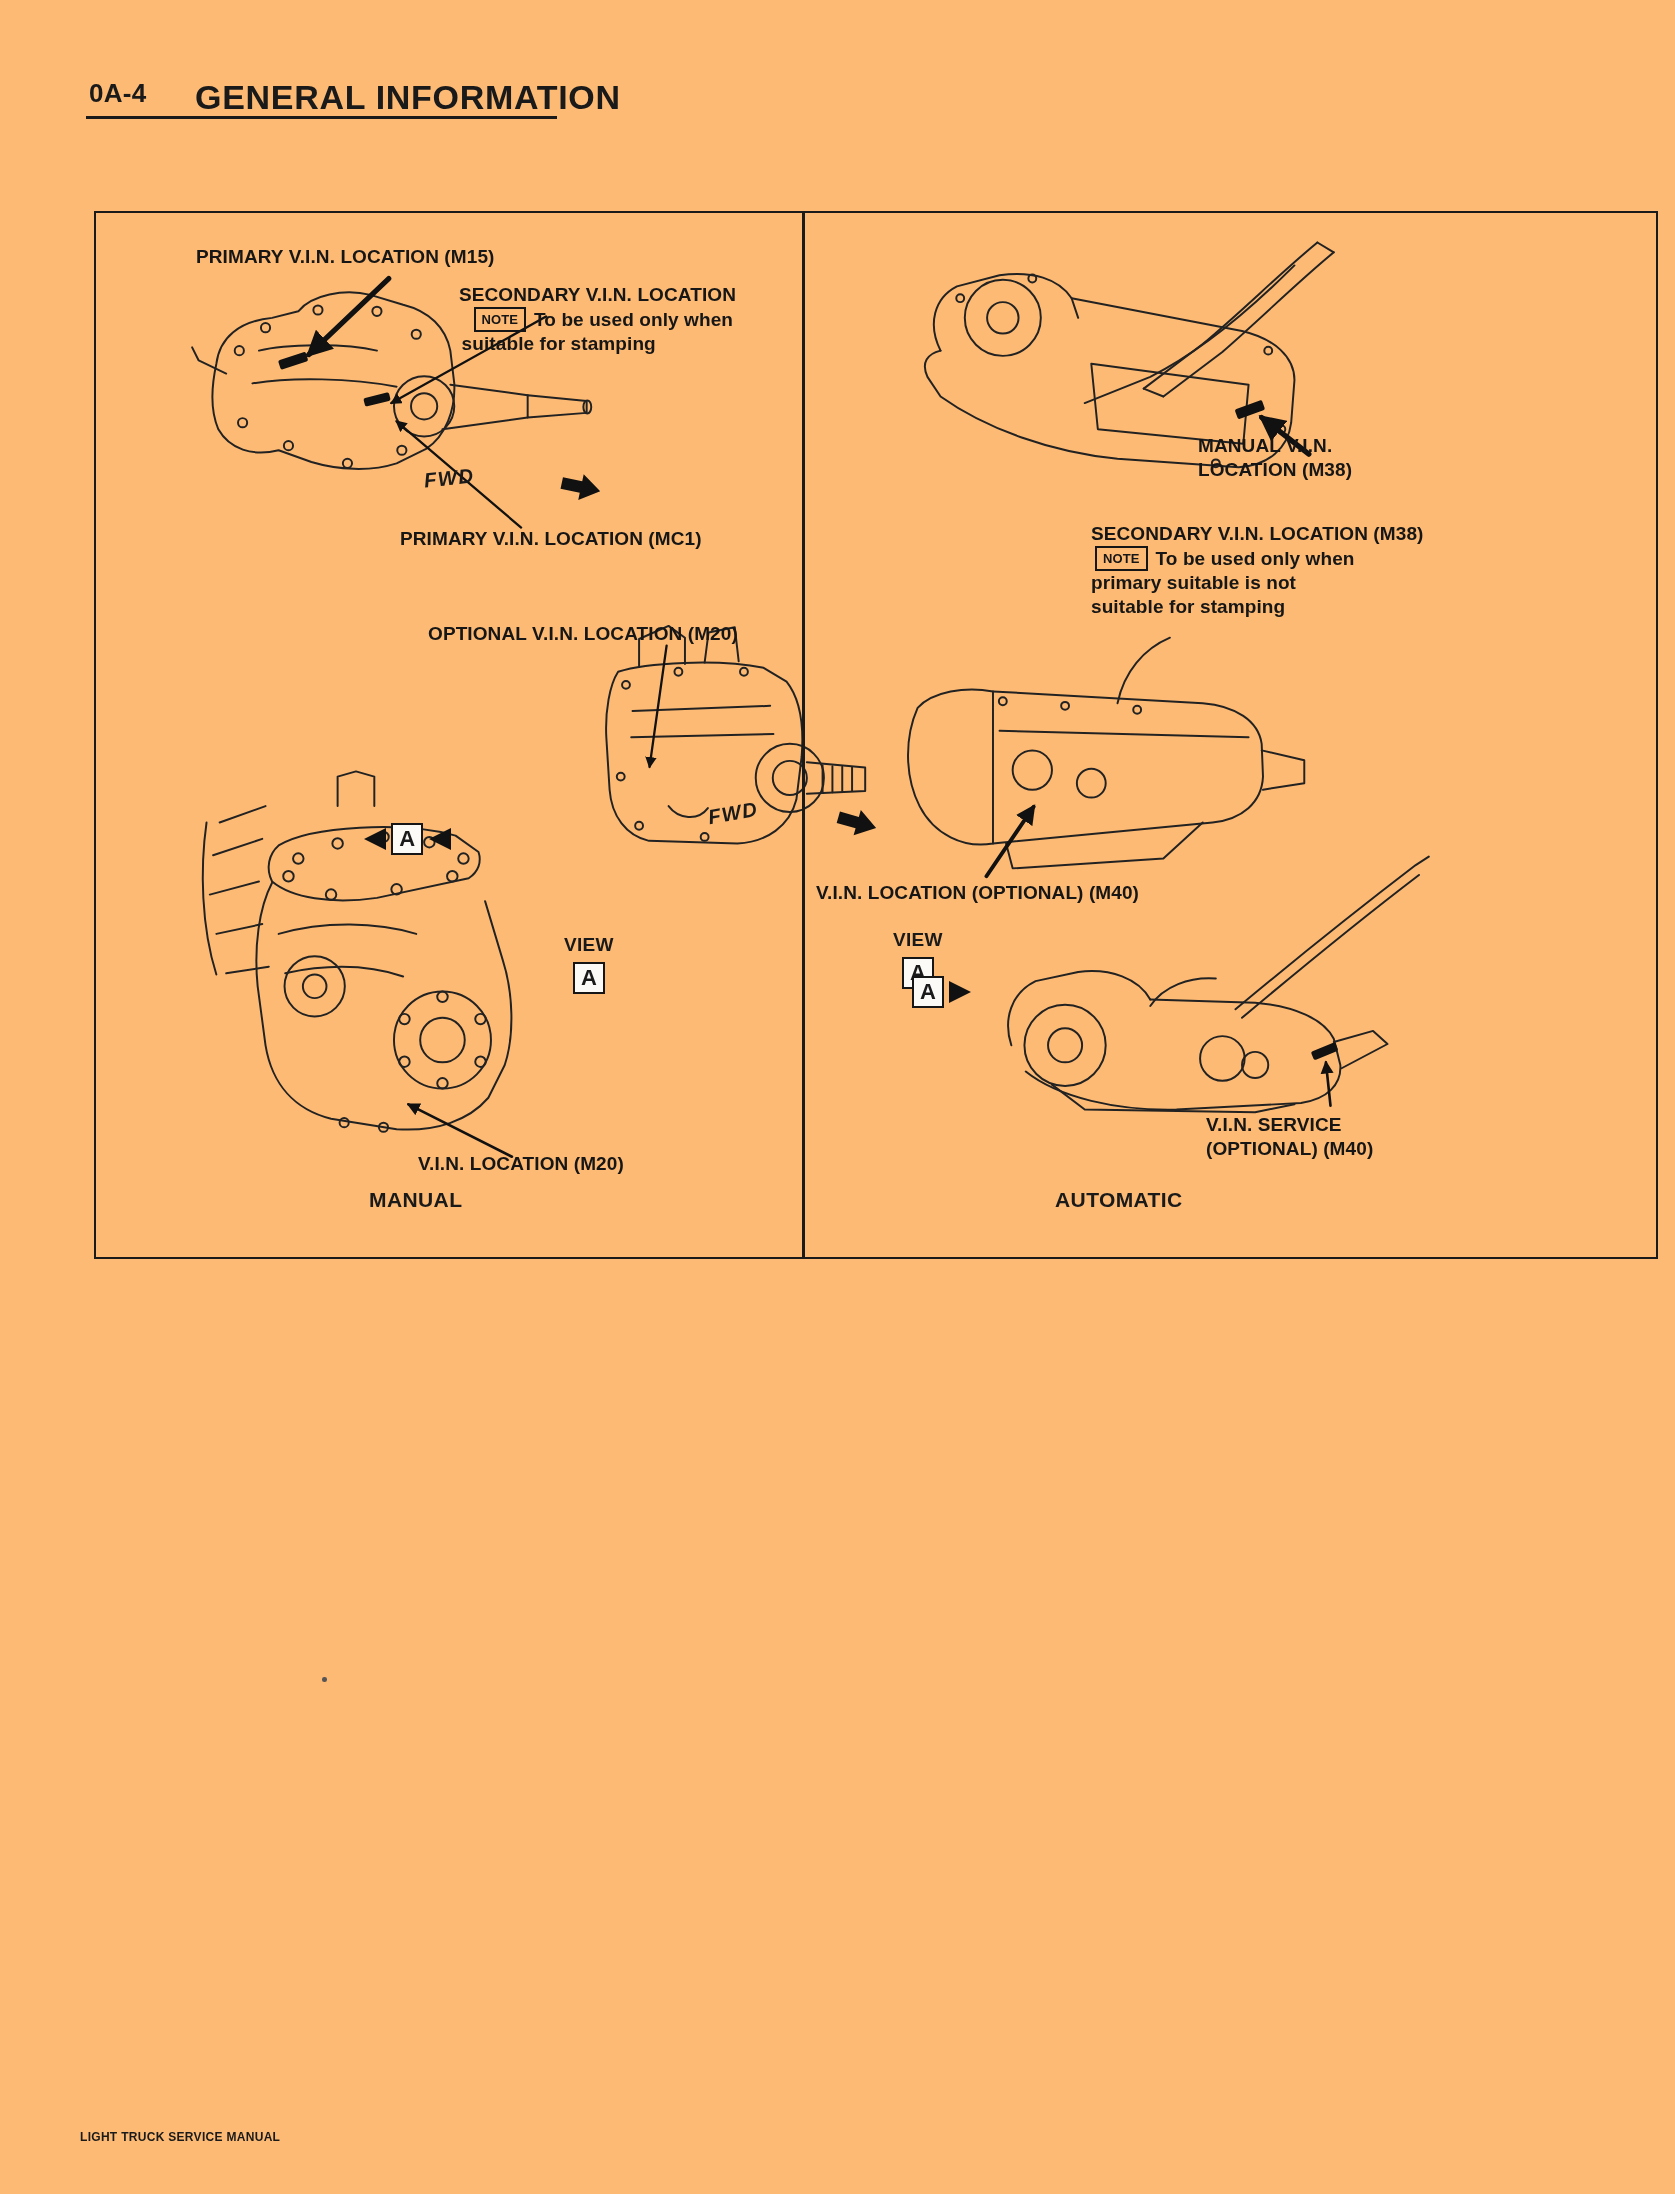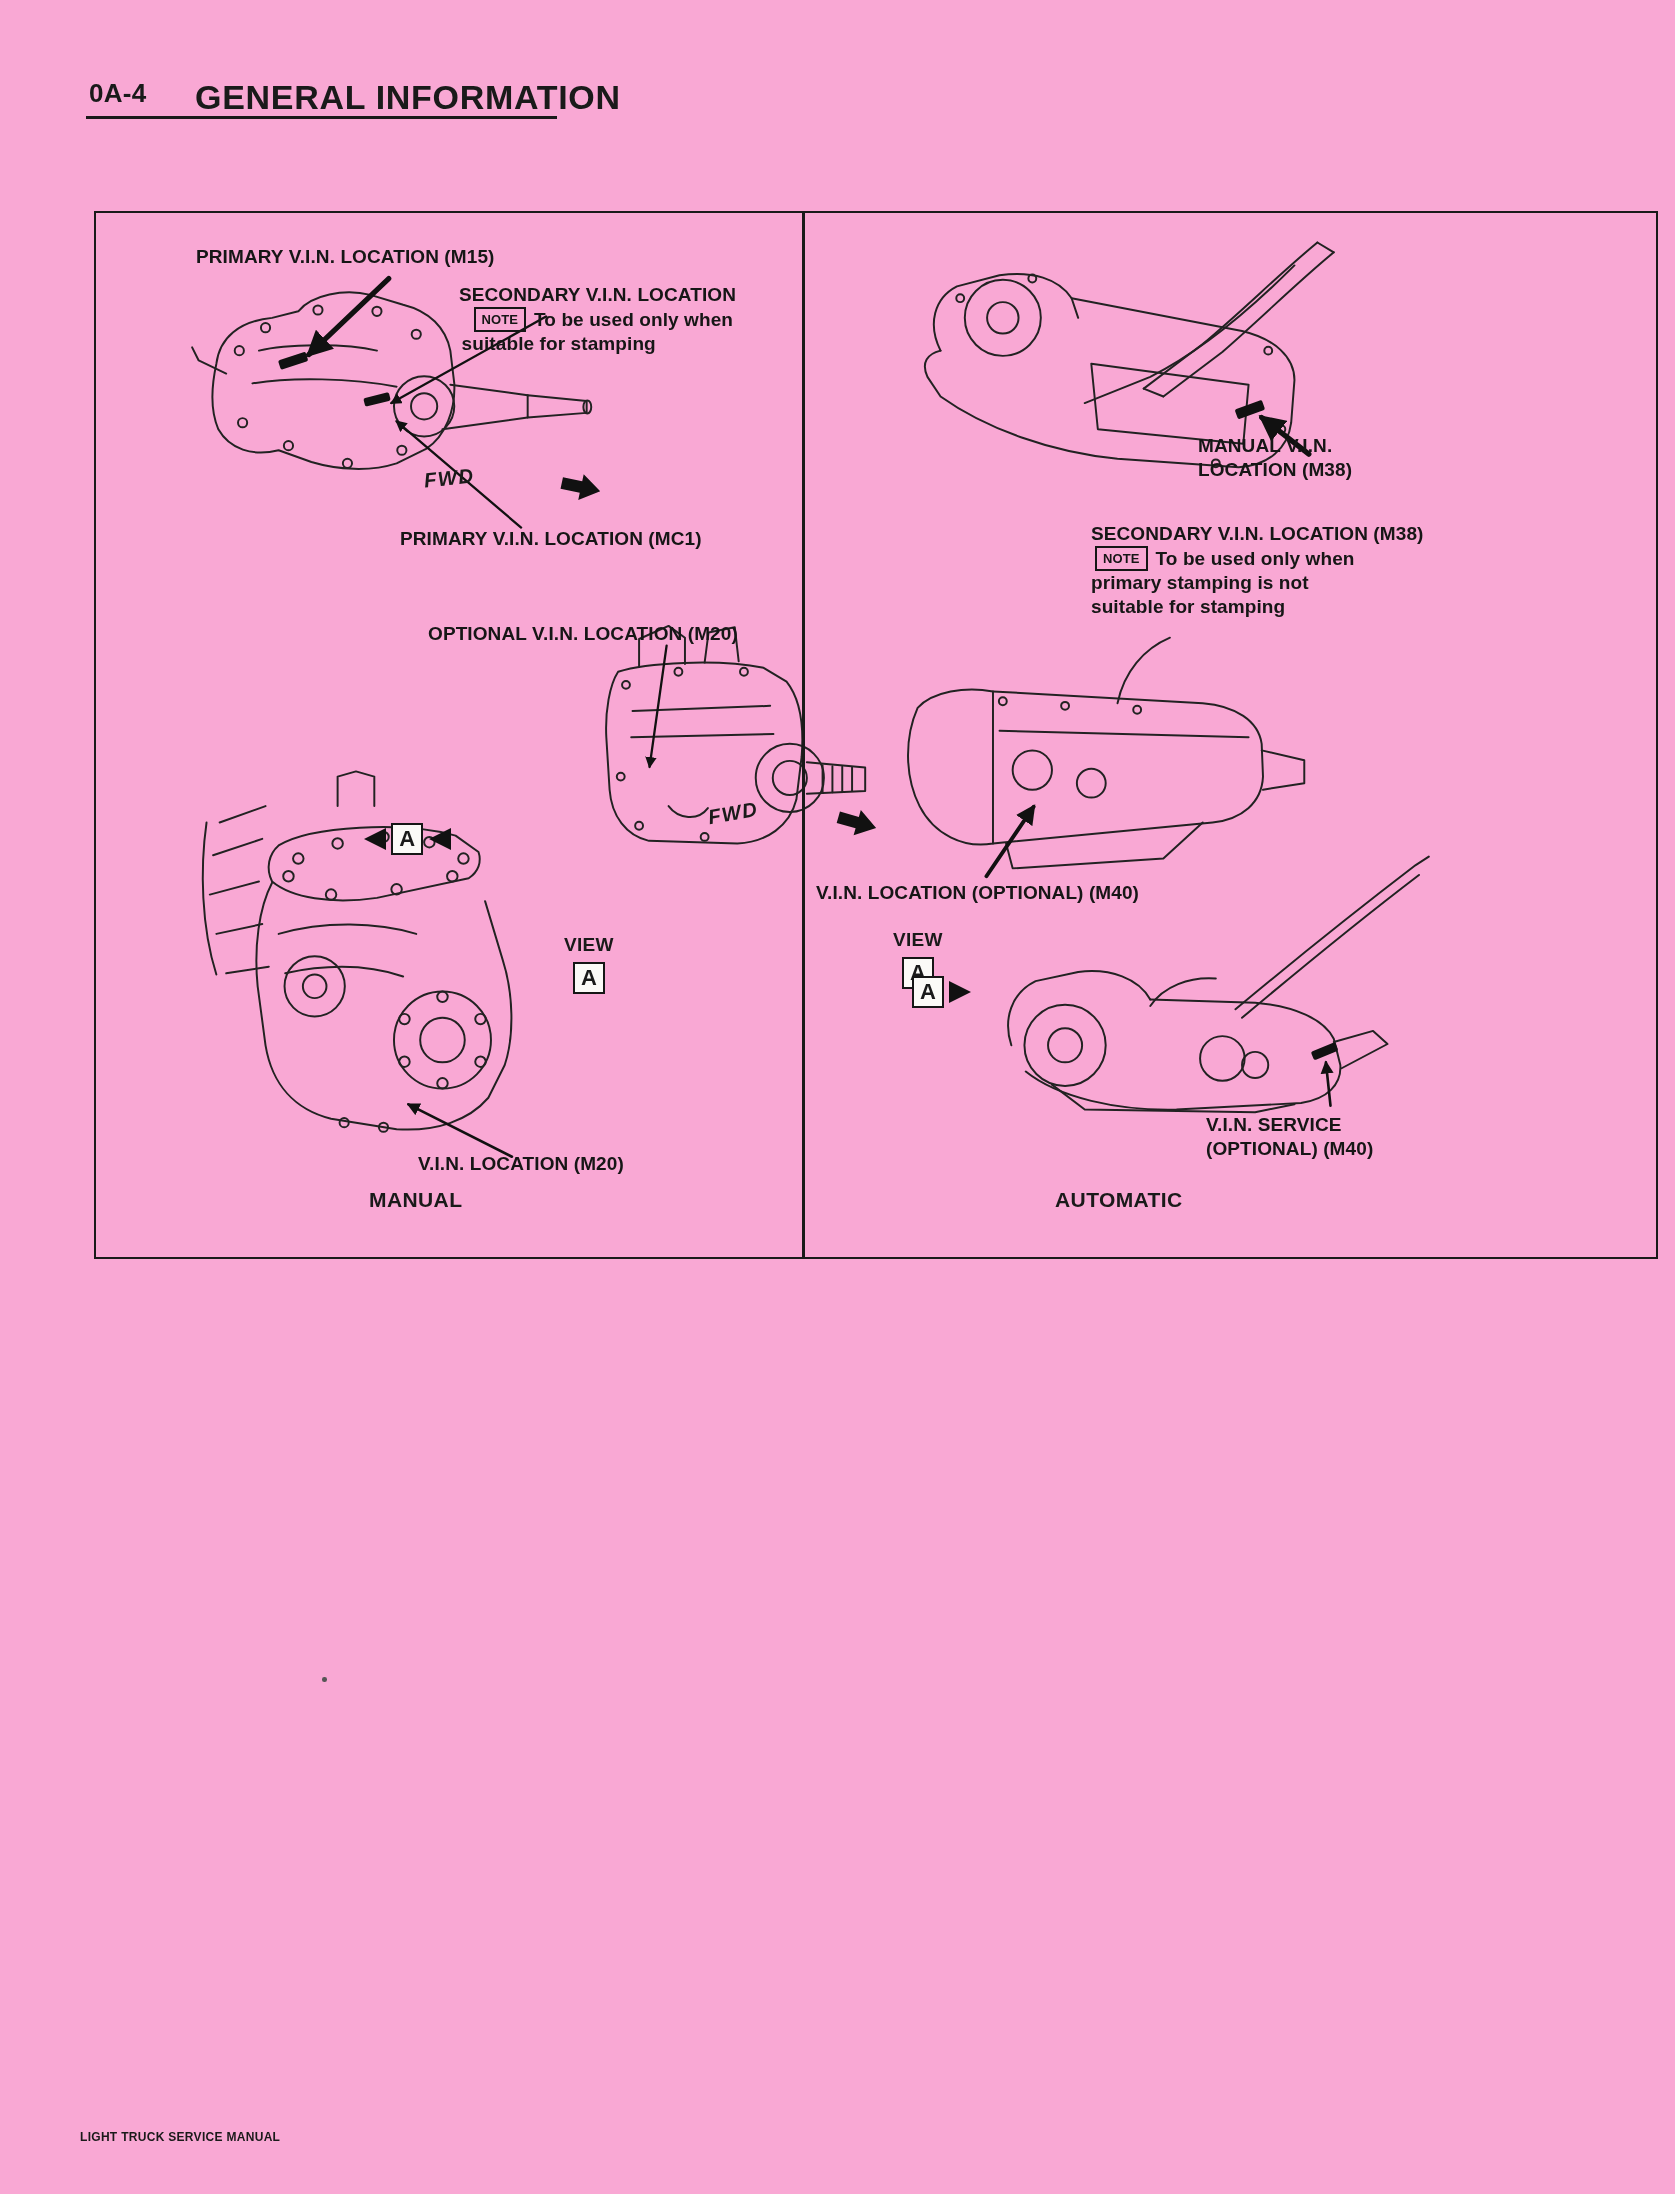--- a/index.html
+++ b/index.html
@@ -1,20 +1,20 @@
 <!DOCTYPE html>
 <html style="font-size:10.5px"><head>
 <meta charset="utf-8">
 <style>
   * { margin:0; padding:0; box-sizing:border-box; }
   html,body { background:#e8e7e3; }
   body { font-family:"Liberation Sans", sans-serif; color:#1a1a1a; }
   .page {
     position:relative; width:1675px; height:2194px;
-    background:#f9a8d4; overflow:hidden;
+    background:#fdba74; overflow:hidden;
   }
   .hdr-num { position:absolute; left:89px; top:78px; font-size:26px; font-weight:700; letter-spacing:0.3px; }
   .hdr-title { position:absolute; left:195px; top:78px; font-size:34px; font-weight:700; letter-spacing:0.7px; }
   .hdr-rule { position:absolute; left:86px; top:116px; width:471px; height:2.6px; background:#1a1a1a; }
 
   .figure-box {
     position:absolute; left:94px; top:211px; width:1564px; height:1048px;
     border:2.6px solid #1a1a1a;
   }
   .divider { position:absolute; left:706px; top:0; width:2.6px; height:100%; background:#1a1a1a; }
@@ -240,21 +240,21 @@
       <div>MANUAL V.I.N.</div>
       <div>LOCATION (M38)</div>
     </div>
 
     <div class="lbl" style="left:995px; top:309px;">
       <div>SECONDARY V.I.N. LOCATION (M38)</div>
       <div class="note-row" style="margin-left:4px;">
         <span class="note-box">NOTE</span>
         <span>To be used only when</span>
       </div>
-      <div>primary stamping is not</div>
+      <div>primary suitable is not</div>
       <div>suitable for stamping</div>
     </div>
 
     <div class="lbl" style="left:720px; top:668px;">V.I.N. LOCATION (OPTIONAL) (M40)</div>
 
     <div class="view-group" style="left:797px; top:716px;">
       <span class="view-word">VIEW</span>
       <span class="view-box">A</span>
     </div>
 

